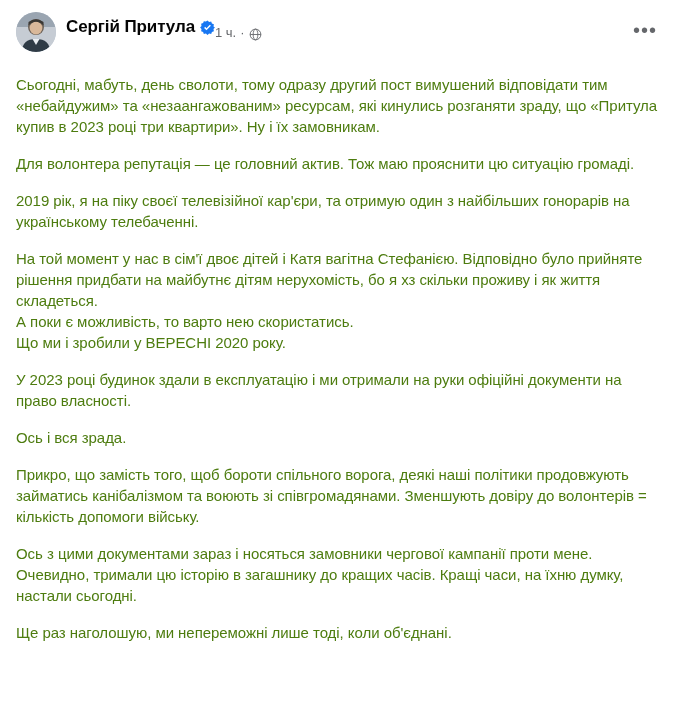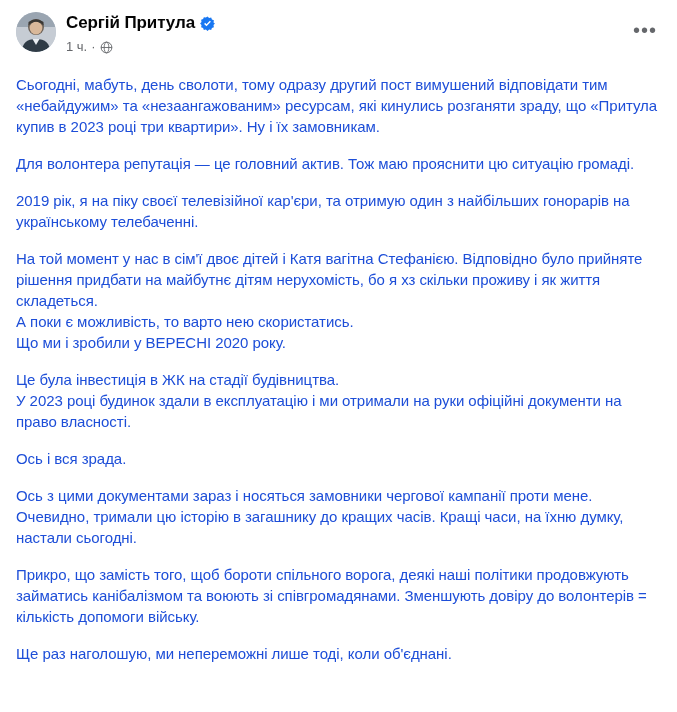--- a/index.html
+++ b/index.html
@@ -36,21 +36,20 @@
     flex: 0 0 40px;
     overflow: hidden;
     background: #b9c4cf;
     position: relative;
   }
   .avatar svg { display: block; }
 
   .header-text {
     margin-left: 10px;
     display: flex;
-    flex-direction: column;
     justify-content: center;
     padding-top: 1px;
   }
 
   .name-row {
     display: flex;
     align-items: center;
     line-height: 20px;
   }
 
@@ -62,22 +61,22 @@
   }
 
   .verified {
     margin-left: 5px;
     display: inline-flex;
     align-items: center;
   }
 
   .meta-row {
     display: flex;
-    align-items: center;
-    margin-top: 6px;
+    align-items: flex-end;
+    margin-top: 12px;
     color: #65676b;
     font-size: 13px;
     line-height: 16px;
   }
   .meta-dot {
     margin: 0 4px;
     font-size: 13px;
     color: #65676b;
   }
   .globe-icon {
@@ -99,21 +98,21 @@
     font-size: 20px;
     letter-spacing: 1px;
     line-height: 1;
     cursor: pointer;
   }
 
   .post-body {
     margin-top: 10px;
     font-size: 15px;
     line-height: 21px;
-    color: #1d4ed8;
+    color: #4d7c0f;
     letter-spacing: -0.05px;
   }
 
   .post-body p {
     margin: 0 0 16px 0;
     white-space: pre-wrap;
   }
   .post-body p.tight {
     margin-bottom: 0;
   }
@@ -173,22 +172,21 @@
     <div class="more-btn">•••</div>
   </div>
 
   <div class="post-body">
     <p>Сьогодні, мабуть, день сволоти, тому одразу другий пост вимушений відповідати тим «небайдужим» та «незаангажованим» ресурсам, які кинулись розганяти зраду, що «Притула купив в 2023 році три квартири». Ну і їх замовникам.</p>
     <p>Для волонтера репутація — це головний актив. Тож маю прояснити цю ситуацію громаді.</p>
     <p>2019 рік, я на піку своєї телевізійної кар'єри, та отримую один з найбільших гонорарів на українському телебаченні.</p>
     <p class="tight">На той момент у нас в сім'ї двоє дітей і Катя вагітна Стефанією. Відповідно було прийняте рішення придбати на майбутнє дітям нерухомість, бо я хз скільки проживу і як життя складеться.</p>
     <p class="tight">А поки є можливість, то варто нею скористатись.</p>
     <p>Що ми і зробили у ВЕРЕСНІ 2020 року.</p>
-    <p class="tight">Це була інвестиція в ЖК на стадії будівництва.</p>
     <p>У 2023 році будинок здали в експлуатацію і ми отримали на руки офіційні документи на право власності.</p>
     <p>Ось і вся зрада.</p>
+    <p>Прикро, що замість того, щоб бороти спільного ворога, деякі наші політики продовжують займатись канібалізмом та воюють зі співгромадянами. Зменшують довіру до волонтерів = кількість допомоги війську.</p>
     <p>Ось з цими документами зараз і носяться замовники чергової кампанії проти мене. Очевидно, тримали цю історію в загашнику до кращих часів. Кращі часи, на їхню думку, настали сьогодні.</p>
-    <p>Прикро, що замість того, щоб бороти спільного ворога, деякі наші політики продовжують займатись канібалізмом та воюють зі співгромадянами. Зменшують довіру до волонтерів = кількість допомоги війську.</p>
     <p>Ще раз наголошую, ми непереможні лише тоді, коли об'єднані.</p>
 
   </div>
 
 </div>
 
 </body></html>

